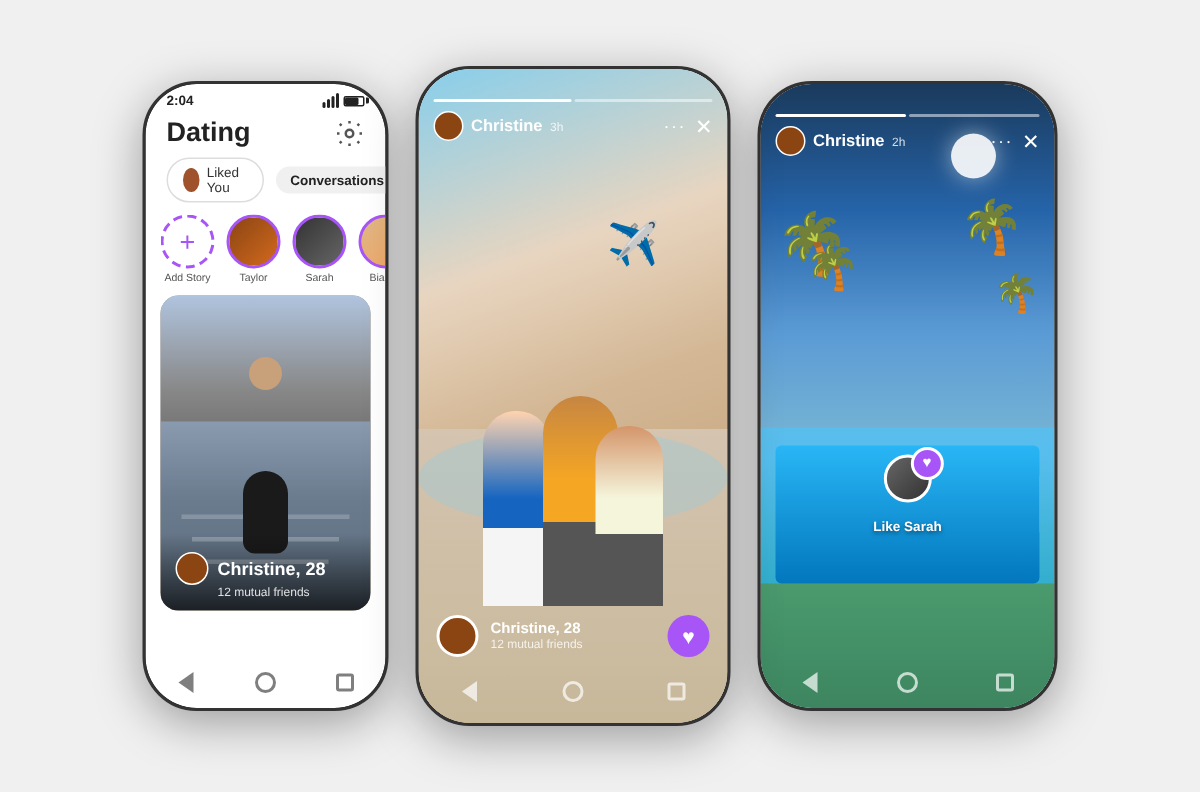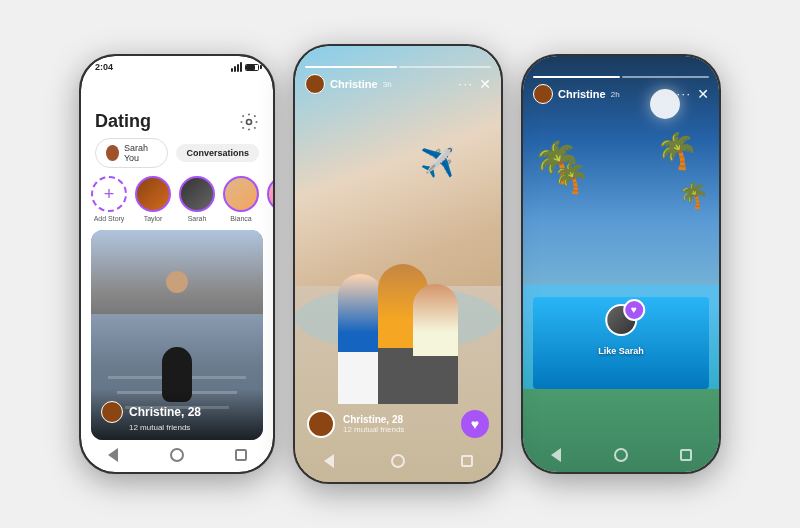--- a/index.html
+++ b/index.html
@@ -26,21 +26,21 @@
     .phone {
       position: relative;
       background: #1a1a1a;
       border-radius: 36px;
       box-shadow: 0 8px 32px rgba(0,0,0,0.35);
       overflow: hidden;
       border: 2px solid #333;
     }
 
     .phone-left {
-      width: 196px;
+      width: 164px;
       height: 420px;
     }
 
     .phone-center {
       width: 210px;
       height: 440px;
       z-index: 2;
     }
 
     .phone-right {
@@ -115,21 +115,20 @@
       background: currentColor;
       border-radius: 1px;
     }
 
     
     .dating-header {
       display: flex;
       justify-content: space-between;
       align-items: center;
       padding: 4px 14px 6px;
-      margin-top: 33px;
     }
     .dating-title {
       font-size: 18px;
       font-weight: 700;
       color: #222;
     }
     .gear-icon {
       width: 20px;
       height: 20px;
       color: #555;
@@ -617,21 +616,21 @@
         <span class="dating-title">Dating</span>
         <svg class="gear-icon" viewBox="0 0 24 24" fill="none" stroke="currentColor" stroke-width="2">
           <circle cx="12" cy="12" r="3"></circle>
           <path d="M12 2v2M12 20v2M4.22 4.22l1.42 1.42M18.36 18.36l1.42 1.42M2 12h2M20 12h2M4.22 19.78l1.42-1.42M18.36 5.64l1.42-1.42"></path>
         </svg>
       </div>
 
       <div class="tab-row">
         <div class="tab-liked">
           <div class="avatar-small av-brown"></div>
-          <span>Sarah You</span>
+          <span>Liked You</span>
         </div>
         <div class="tab-conversations">
           <span>Conversations</span>
         </div>
       </div>
 
       <div class="stories-row">
         <div class="story-item">
           <div class="story-avatar add-story">
             <span class="plus-icon">+</span>

